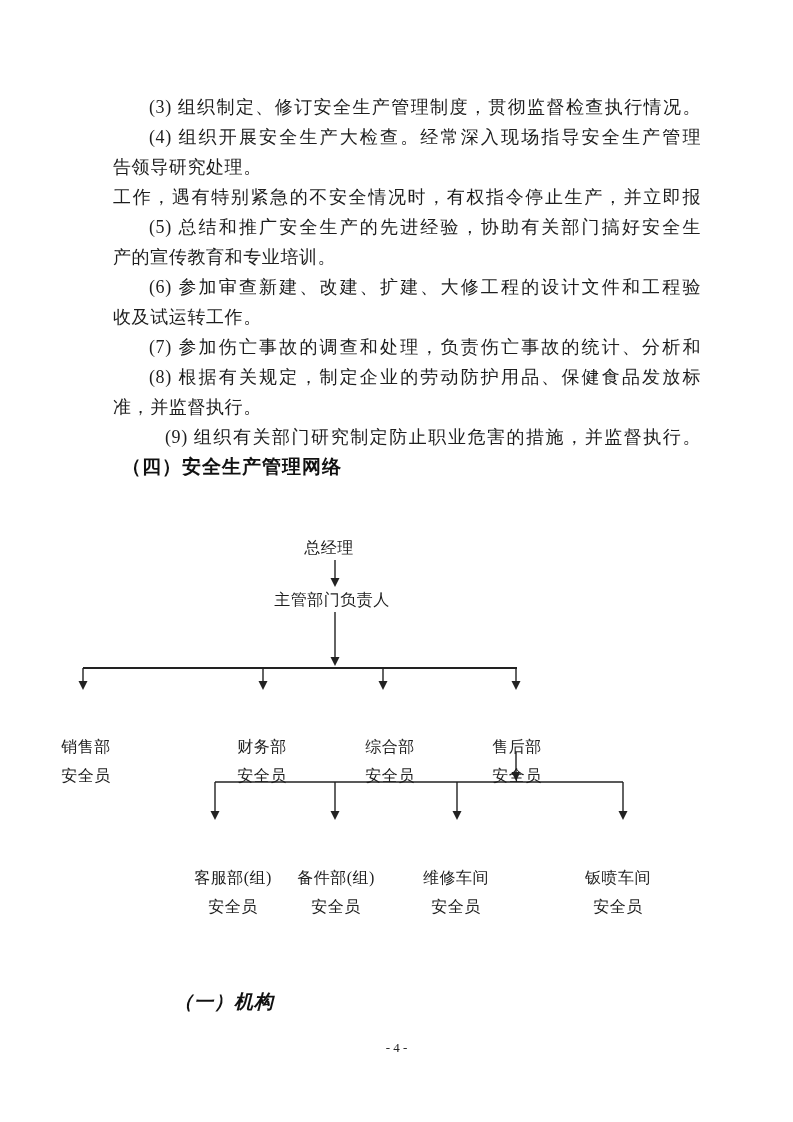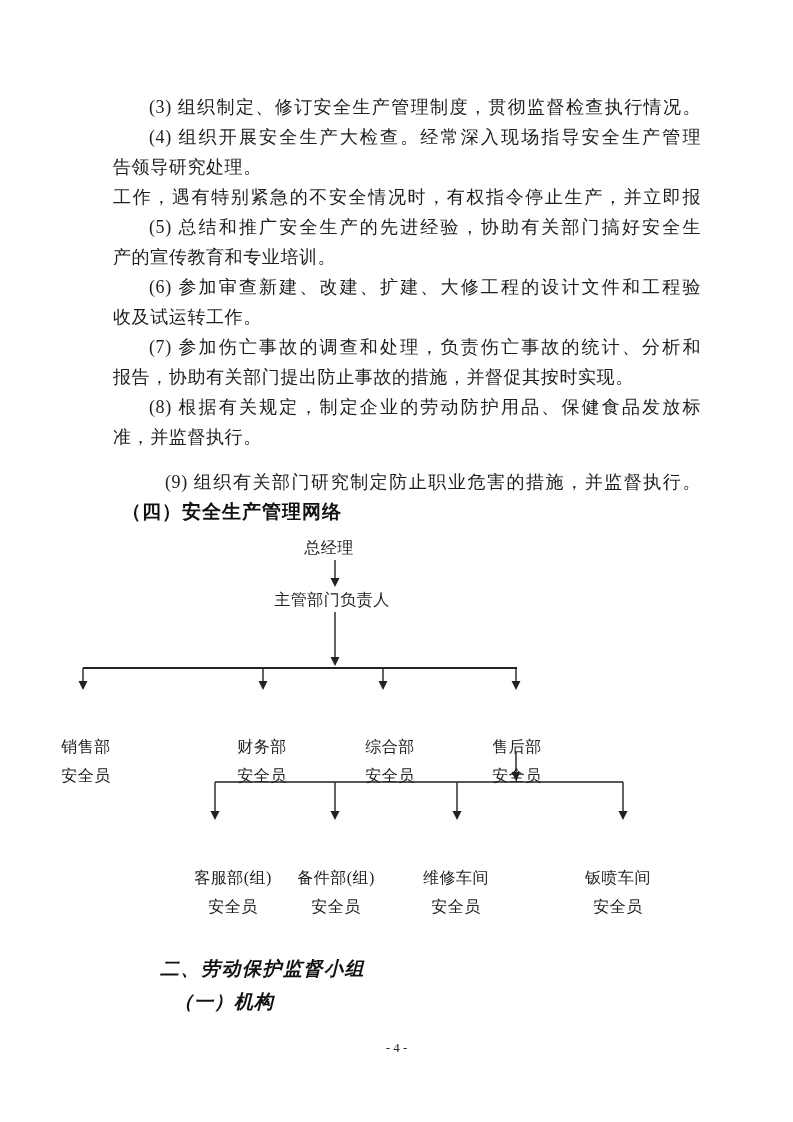--- a/index.html
+++ b/index.html
@@ -21,21 +21,21 @@
     top: 92px;
     width: 588px;
     font-size: 18px;
     letter-spacing: 0.6px;
     line-height: 30px;
     color: #1d1d1d;
   }
   .ln { height: 30px; white-space: nowrap; }
   .jl  { text-align: justify; text-align-last: justify; white-space: normal; overflow: hidden; }
   .ind  { padding-left: 36px; }
-  .ind9 { padding-left: 52px; margin-top: 15px; }
+  .ind9 { padding-left: 52px; }
 
   .sec-heading {
     height: 30px;
     line-height: 30px;
     padding-left: 9px;
     font-family: "Liberation Sans", "DejaVu Sans", sans-serif;
     font-weight: bold;
     font-size: 19px;
     letter-spacing: 1px;
     color: #111;
@@ -106,21 +106,20 @@
   <div class="body-text">
     <div class="ln ind jl">(3) 组织制定、修订安全生产管理制度，贯彻监督检查执行情况。</div>
     <div class="ln ind jl">(4) 组织开展安全生产大检查。经常深入现场指导安全生产管理</div>
     <div class="ln">告领导研究处理。</div>
     <div class="ln jl">工作，遇有特别紧急的不安全情况时，有权指令停止生产，并立即报</div>
     <div class="ln ind jl">(5) 总结和推广安全生产的先进经验，协助有关部门搞好安全生</div>
     <div class="ln">产的宣传教育和专业培训。</div>
     <div class="ln ind jl">(6) 参加审查新建、改建、扩建、大修工程的设计文件和工程验</div>
     <div class="ln">收及试运转工作。</div>
     <div class="ln ind jl">(7) 参加伤亡事故的调查和处理，负责伤亡事故的统计、分析和</div>
-    <div class="ln">报告，协助有关部门提出防止事故的措施，并督促其按时实现。</div>
     <div class="ln ind jl">(8) 根据有关规定，制定企业的劳动防护用品、保健食品发放标</div>
     <div class="ln">准，并监督执行。</div>
     <div class="ln ind9 jl">(9) 组织有关部门研究制定防止职业危害的措施，并监督执行。</div>
     <div class="sec-heading">（四）安全生产管理网络</div>
   </div>
 
   <svg class="org-svg" width="793" height="310" viewBox="0 0 793 310">
     <g stroke="#222222" stroke-width="1.4" fill="#222222">
 
       <line x1="335" y1="30" x2="335" y2="48"></line>
@@ -186,18 +185,17 @@
   </div>
   <div class="org-node" style="left:456px; top:827px;">
     <span class="dept">维修车间</span>
     <span class="role">安全员</span>
   </div>
   <div class="org-node" style="left:618px; top:827px;">
     <span class="dept">钣喷车间</span>
     <span class="role">安全员</span>
   </div>
 
-  <div class="h2-main">二、劳动保护监督小组</div>
   <div class="h2-sub">（一）机构</div>
 
   <div class="footer">- 4 -</div>
 
 </div>
 
 </body></html>

